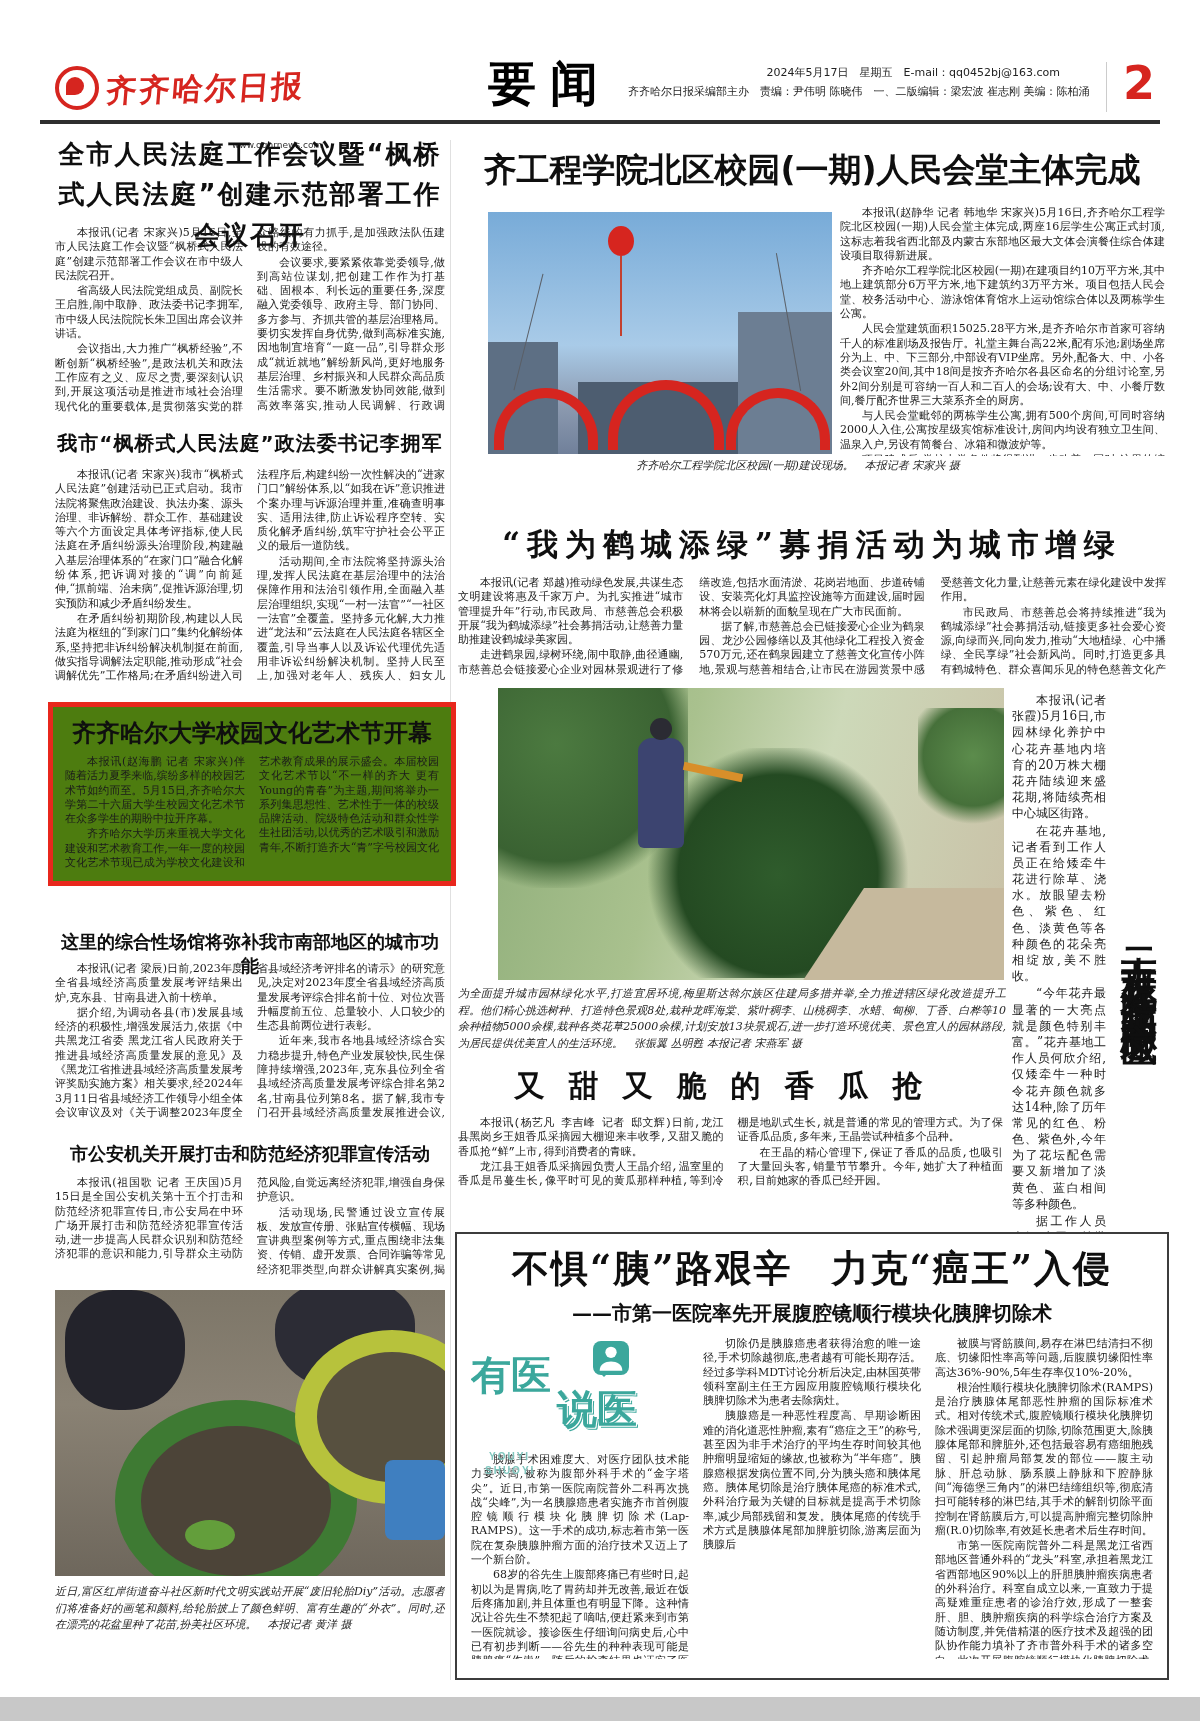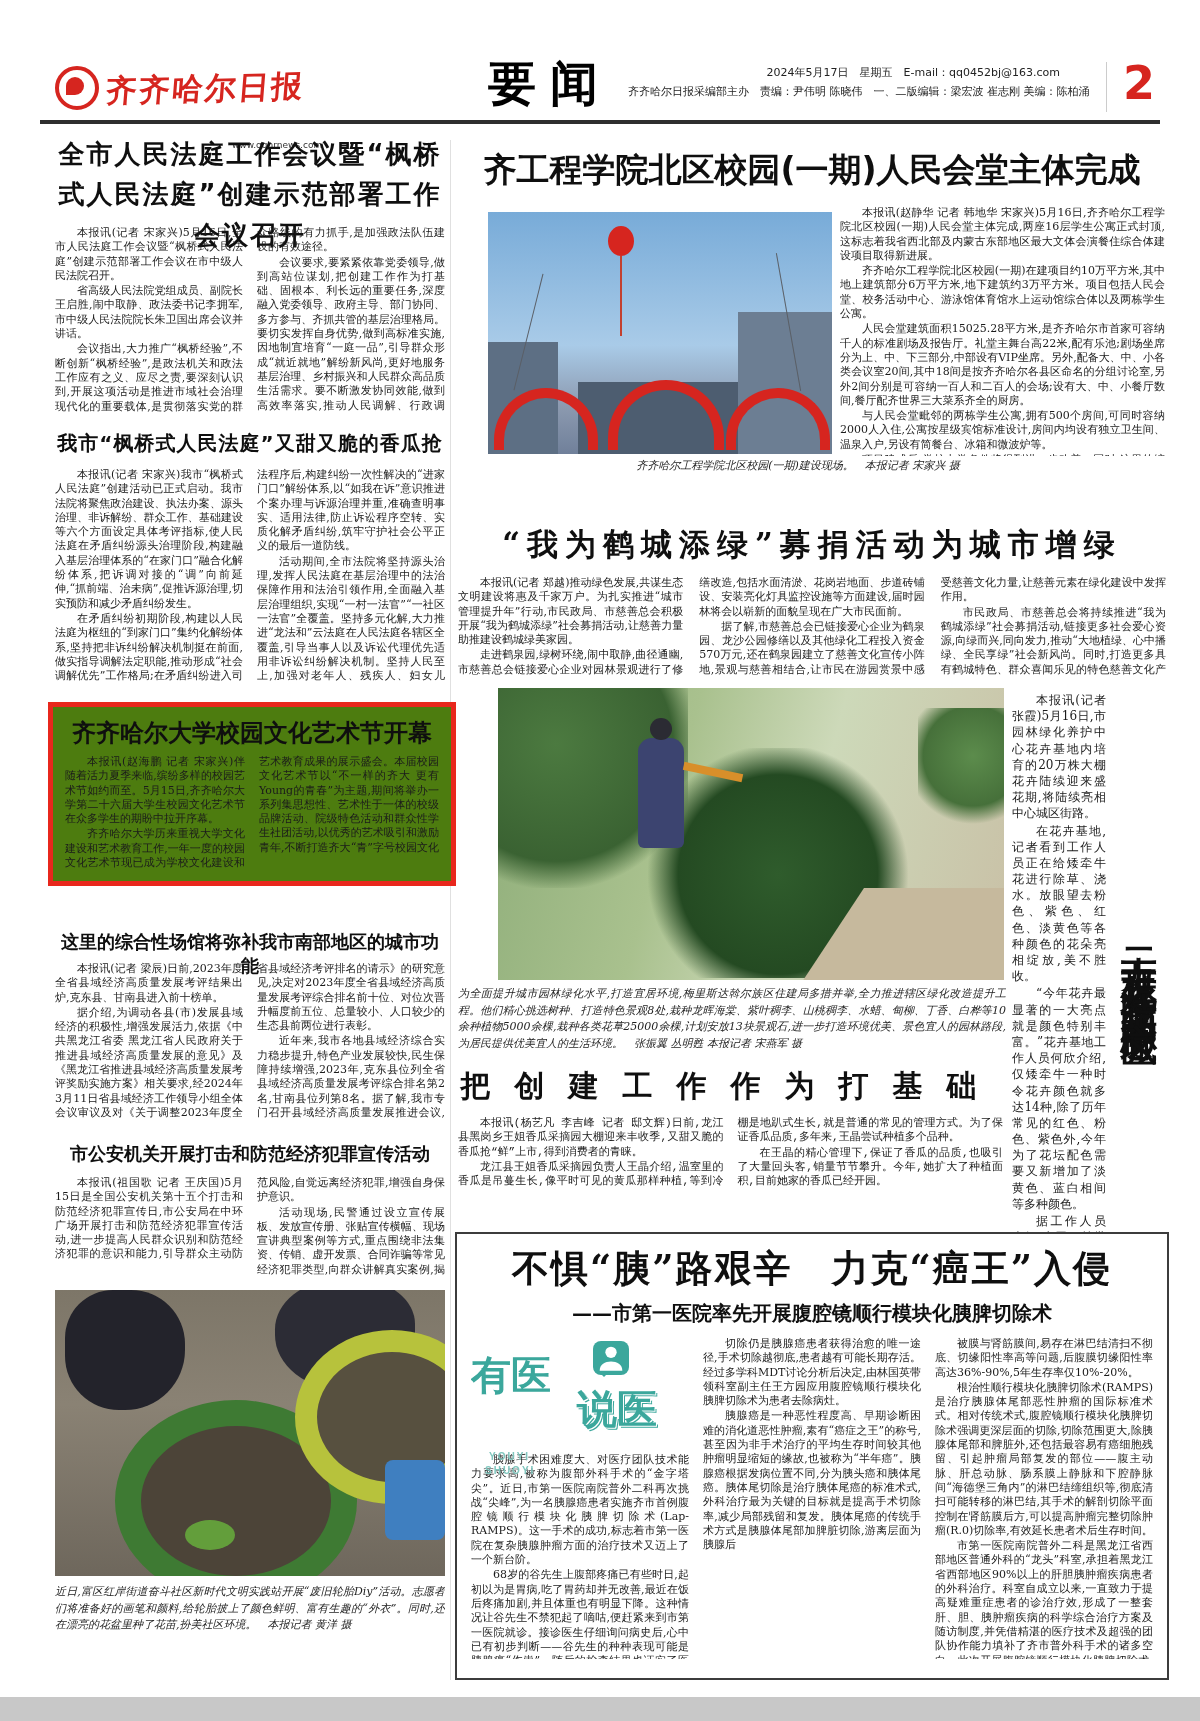--- a/index.html
+++ b/index.html
@@ -70,21 +70,21 @@
   <div class="abs vrule" style="left:450px;top:140px;height:1540px;opacity:.6;"></div>
 
   <div class="abs hl sans" style="left:55px;top:134px;width:390px;font-size:26px;line-height:1.55;letter-spacing:2px;">全市人民法庭工作会议暨“枫桥式人民法庭”创建示范部署工作会议召开</div>
   <div class="abs body-text cols-2" style="left:55px;top:226px;width:390px;height:190px;">
       <p class="para">本报讯(记者 宋家兴)5月16日,全市人民法庭工作会议暨“枫桥式人民法庭”创建示范部署工作会议在市中级人民法院召开。</p>
       <p class="para">省高级人民法院党组成员、副院长王启胜,闹中取静、政法委书记李拥军,市中级人民法院院长朱卫国出席会议并讲话。</p>
       <p class="para">会议指出,大力推广“枫桥经验”,不断创新“枫桥经验”,是政法机关和政法工作应有之义、应尽之责,要深刻认识到,开展这项活动是推进市域社会治理现代化的重要载体,是贯彻落实党的群众路线的有力抓手,是加强政法队伍建设的有效途径。</p>
       <p class="para">会议要求,要紧紧依靠党委领导,做到高站位谋划,把创建工作作为打基础、固根本、利长远的重要任务,深度融入党委领导、政府主导、部门协同、多方参与、齐抓共管的基层治理格局。要切实发挥自身优势,做到高标准实施,因地制宜培育“一庭一品”,引导群众形成“就近就地”解纷新风尚,更好地服务基层治理、乡村振兴和人民群众高品质生活需求。要不断激发协同效能,做到高效率落实,推动人民调解、行政调解、司法调解和行业性专业性调解形成合力,更加精准指导社会治理“前端防控”和矛盾纠纷“前端化解”,让基层“小法庭”真正发挥法治“大能量”。</p>
     </div>
 
-  <div class="abs hl sans" style="left:55px;top:430px;width:390px;font-size:20px;letter-spacing:1px;">我市“枫桥式人民法庭”又甜又脆的香瓜抢</div>
+  <div class="abs hl sans" style="left:55px;top:430px;width:390px;font-size:20px;letter-spacing:1px;">我市“枫桥式人民法庭”政法委书记李拥军</div>
   <div class="abs body-text cols-2" style="left:55px;top:468px;width:390px;height:228px;">
       <p class="para">本报讯(记者 宋家兴)我市“枫桥式人民法庭”创建活动已正式启动。我市法院将聚焦政治建设、执法办案、源头治理、非诉解纷、群众工作、基础建设等六个方面设定具体考评指标,使人民法庭在矛盾纠纷源头治理阶段,构建融入基层治理体系的“在家门口”融合化解纷体系,把诉调对接的“调”向前延伸,“抓前端、治未病”,促推诉源治理,切实预防和减少矛盾纠纷发生。</p>
       <p class="para">在矛盾纠纷初期阶段,构建以人民法庭为枢纽的“到家门口”集约化解纷体系,坚持把非诉纠纷解决机制挺在前面,做实指导调解法定职能,推动形成“社会调解优先”工作格局;在矛盾纠纷进入司法程序后,构建纠纷一次性解决的“进家门口”解纷体系,以“如我在诉”意识推进个案办理与诉源治理并重,准确查明事实、适用法律,防止诉讼程序空转、实质化解矛盾纠纷,筑牢守护社会公平正义的最后一道防线。</p>
       <p class="para">活动期间,全市法院将坚持源头治理,发挥人民法庭在基层治理中的法治保障作用和法治引领作用,全面融入基层治理组织,实现“一村一法官”“一社区一法官”全覆盖。坚持多元化解,大力推进“龙法和”云法庭在人民法庭各辖区全覆盖,引导当事人以及诉讼代理优先适用非诉讼纠纷解决机制。坚持人民至上,加强对老年人、残疾人、妇女儿童、农民等群体的即时诉讼辅导和司法保护,推进案件繁简分流,简易程序和小额诉讼程序适用率95%以上,实现案件审理快速化、纠纷化解实质化。</p>
     </div>
 
   <div class="abs red-box" style="left:48px;top:702px;width:374px;height:158px;padding:8px 12px;">
     <div class="hl serif" style="font-size:24px;margin:2px 0 6px 0;">齐齐哈尔大学校园文化艺术节开幕</div>
     <div class="body-text cols-2" style="height:118px;">
         <p class="para">本报讯(赵海鹏 记者 宋家兴)伴随着活力夏季来临,缤纷多样的校园艺术节如约而至。5月15日,齐齐哈尔大学第二十六届大学生校园文化艺术节在众多学生的期盼中拉开序幕。</p>
@@ -158,35 +158,35 @@
   <div class="abs caption" style="left:458px;top:986px;width:548px;height:62px;overflow:hidden;">为全面提升城市园林绿化水平,打造宜居环境,梅里斯达斡尔族区住建局多措并举,全力推进辖区绿化改造提升工程。他们精心挑选树种、打造特色景观8处,栽种龙晖海棠、紫叶稠李、山桃稠李、水蜡、甸柳、丁香、白桦等10余种植物5000余棵,栽种各类花草25000余棵,计划安放13块景观石,进一步打造环境优美、景色宜人的园林路段,为居民提供优美宜人的生活环境。　张振翼 丛明甦 本报记者 宋燕军 摄</div>
 
   <div class="abs body-text" style="left:1012px;top:692px;width:94px;height:540px;font-size:12px;line-height:1.35;">
       <p class="para">本报讯(记者 张霞)5月16日,市园林绿化养护中心花卉基地内培育的20万株大棚花卉陆续迎来盛花期,将陆续亮相中心城区街路。</p>
       <p class="para">在花卉基地,记者看到工作人员正在给矮牵牛花进行除草、浇水。放眼望去粉色、紫色、红色、淡黄色等各种颜色的花朵亮相绽放,美不胜收。</p>
       <p class="para">“今年花卉最显著的一大亮点就是颜色特别丰富。”花卉基地工作人员何欣介绍,仅矮牵牛一种时令花卉颜色就多达14种,除了历年常见的红色、粉色、紫色外,今年为了花坛配色需要又新增加了淡黄色、蓝白相间等多种颜色。</p>
       <p class="para">据工作人员介绍,由于目前批次气温偏低,不太适宜部分花卉栽植,因此,主要栽植串红、石竹、大花海棠、金鱼草、天竺葵等共计20万株时令花卉,5月末至6月初将栽植于龙华路、卜奎大街等主要街路以及公园、广场等地,为城市增添色彩,扮靓城市环境,提升城市品位,给广大市民带来美的享受。</p>
     </div>
   <div class="abs vertical-title" style="left:1106px;top:692px;width:58px;height:548px;text-align:center;">二十万株花卉将陆续亮相中心城区</div>
 
-  <div class="abs hl serif" style="left:458px;top:1066px;width:545px;font-size:30px;letter-spacing:24px;white-space:nowrap;overflow:hidden;">把创建工作作为打基础</div>
+  <div class="abs hl serif" style="left:458px;top:1066px;width:545px;font-size:30px;letter-spacing:24px;white-space:nowrap;overflow:hidden;">又甜又脆的香瓜抢</div>
   <div class="abs body-text cols-2" style="left:458px;top:1116px;width:545px;height:106px;font-family:Liberation Mono, monospace;">
       <p class="para">本报讯(杨艺凡 李吉峰 记者 邸文辉)日前,龙江县黑岗乡王姐香瓜采摘园大棚迎来丰收季,又甜又脆的香瓜抢“鲜”上市,得到消费者的青睐。</p>
       <p class="para">龙江县王姐香瓜采摘园负责人王晶介绍,温室里的香瓜是吊蔓生长,像平时可见的黄瓜那样种植,等到冷棚是地趴式生长,就是普通的常见的管理方式。为了保证香瓜品质,多年来,王晶尝试种植多个品种。</p>
       <p class="para">在王晶的精心管理下,保证了香瓜的品质,也吸引了大量回头客,销量节节攀升。今年,她扩大了种植面积,目前她家的香瓜已经开园。</p>
     </div>
 
   <div class="abs med-box" style="left:455px;top:1232px;width:682px;height:424px;padding:10px 14px;">
     <div class="hl serif" style="font-size:37px;letter-spacing:2px;">不惧“胰”路艰辛　力克“癌王”入侵</div>
     <div class="hl sans" style="font-size:20px;font-weight:bold;margin-top:6px;">——市第一医院率先开展腹腔镜顺行模块化胰脾切除术</div>
     <div style="display:flex;gap:14px;margin-top:10px;height:322px;overflow:hidden;">
       <div class="med-col">
         <div class="logo-wrap">
           <div class="logo-cn" style="left:0;top:18px;">有医</div>
-          <div class="logo-cn" style="left:86px;top:52px;text-shadow:1px 1px 0 #ffffff,2px 2px 0 #3ba79c;margin-left:20px;">说医</div>
+          <div class="logo-cn" style="left:86px;top:52px;text-shadow:1px 1px 0 #ffffff,2px 2px 0 #3ba79c;">说医</div>
           <div class="logo-pinyin" style="left:18px;top:66px;">YOUYI</div>
           <div class="logo-pinyin" style="left:14px;top:80px;">SHUOYI</div>
           <div class="doc-bubble" style="left:122px;top:4px;">
             <svg width="36" height="34" viewBox="0 0 24 24">
                 <circle cx="12" cy="8" r="4" fill="#ffffff"></circle>
                 <path d="M4 21c0-4.5 3.8-6.5 8-6.5s8 2 8 6.5z" fill="#ffffff"></path>
               </svg>
           </div>
         </div>
         <div class="body-text" style="height:206px;">

